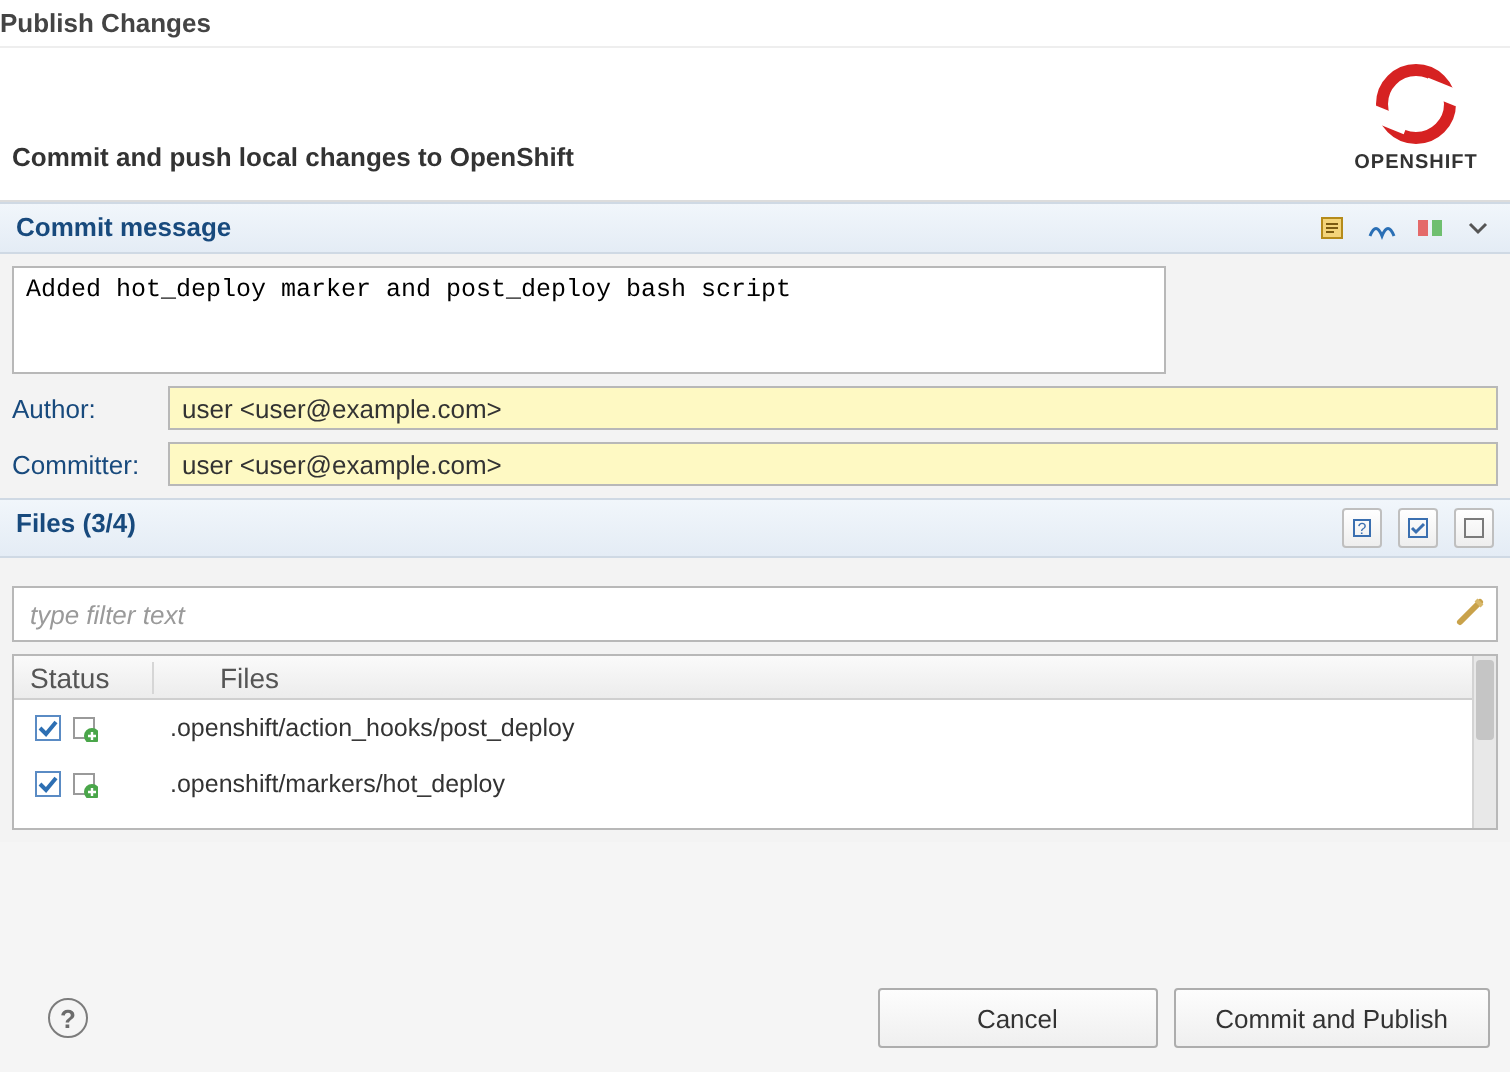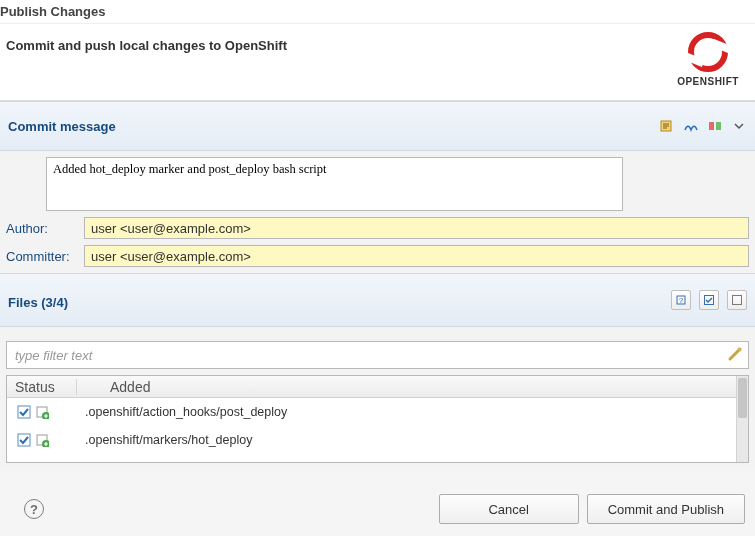--- a/index.html
+++ b/index.html
@@ -24,20 +24,21 @@
   .header-area {
     background: #fff;
     padding: 14px 14px 18px 6px;
     position: relative;
     height: 76px;
   }
   .header-title {
     font-weight: 600;
     color: #333;
     font-size: 13px;
+    margin-top: 33px;
   }
   .openshift-logo {
     position: absolute;
     right: 10px;
     top: 8px;
     width: 74px;
     text-align: center;
   }
   .openshift-logo .ring {
     width: 40px; height: 40px;
@@ -56,25 +57,25 @@
   .openshift-logo .ring::after  { right: -8px; top: 4px; }
   .openshift-logo .wordmark {
     font-size: 10px;
     font-weight: 700;
     letter-spacing: 0.5px;
     color: #333;
   }
   .separator { height: 1px; background: #dcdcdc; }
 
   .section-header {
-    display: flex; align-items: flex-end;
+    display: flex; align-items: flex-start;
     background: linear-gradient(#f1f6fb, #e4ecf5);
     border-top: 1px solid #cfd9e4;
     border-bottom: 1px solid #cfd9e4;
-    padding: 16px 8px;
+    padding: 4px 8px;
     font-size: 13px;
   }
   .section-header .title {
     color: #184a7d;
     font-weight: 600;
     flex: 1;
   }
   .section-header .icons {
     display: flex; gap: 8px; align-items: center;
   }
@@ -85,26 +86,25 @@
   }
 
   .body-pad { padding: 6px; background: #f3f3f3; }
 
   .commit-box {
     width: 577px;
     height: 54px;
     border: 1px solid #b8b8b8;
     background: #fff;
     padding: 4px 6px;
-    font-family: Liberation Serif, serif;
+    font-family: Liberation Mono, monospace;
     font-size: 12.5px;
     resize: none;
     outline: none;
     display: block;
-    margin-left: 40px;
   }
   .field-row {
     display: flex; align-items: center;
     margin-top: 6px;
   }
   .field-row label {
     color: #184a7d;
     width: 78px;
     font-size: 13px;
   }
@@ -305,21 +305,21 @@
       <svg width="16" height="16">
           <path d="M3 13 L13 3" stroke="#c9a24a" stroke-width="3" stroke-linecap="round"></path>
           <path d="M11 2 L14 5" stroke="#d8b86a" stroke-width="2"></path>
         </svg>
     </span>
   </div>
 
   <div class="files-table">
     <div class="thead">
       <div class="col-status">Status</div>
-      <div class="col-path">Added</div>
+      <div class="col-path">Files</div>
     </div>
     <div class="tbody" id="files-tbody">
         <div class="file-row">
           <div class="fstatus">
             <span>
               <svg width="14" height="14">
                 <rect x="1" y="1" width="12" height="12" fill="#fff" stroke="#5a8bc4"></rect>
                 <path d="M3 7l3 3 5-6" stroke="#2d6fb3" stroke-width="2" fill="none"></path>
               </svg>
             </span>

